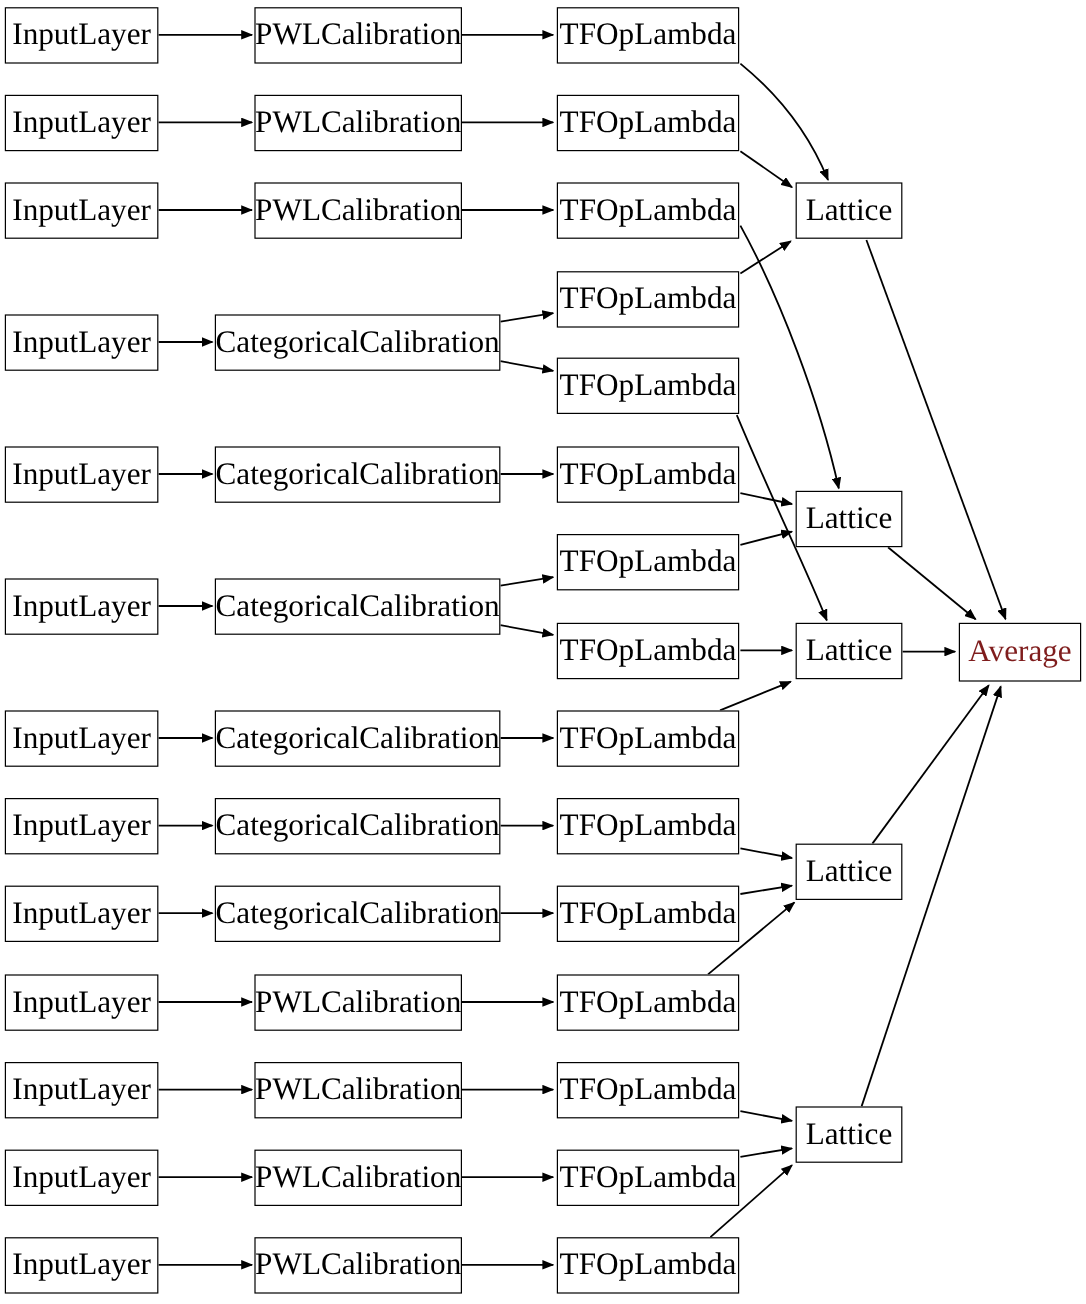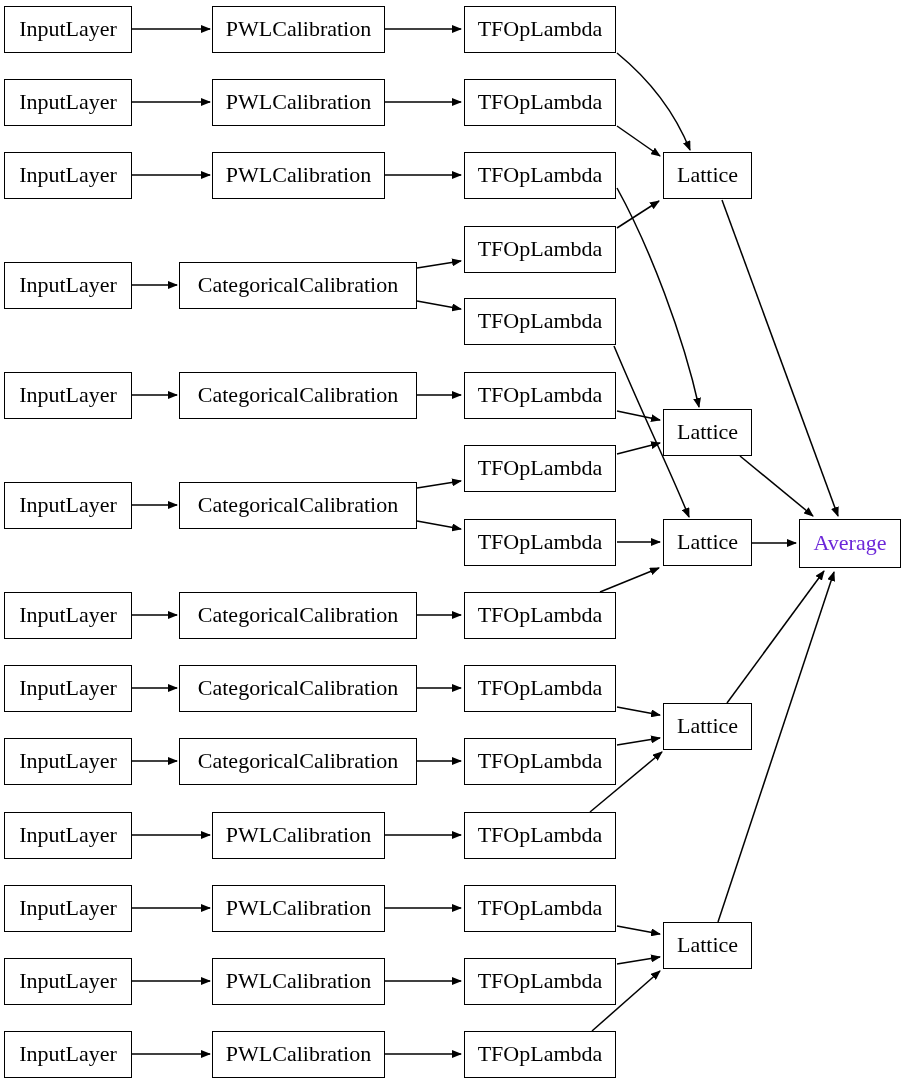--- a/index.html
+++ b/index.html
@@ -26,21 +26,21 @@
     position: absolute;
     box-sizing: border-box;
     border: 1.6px solid #000000;
     background: #ffffff;
     display: flex;
     align-items: center;
     justify-content: center;
     z-index: 2;
   }
   .node .lbl {
-    font-size: 22px;
+    font-size: 26px;
     line-height: 1;
     color: #000000;
     white-space: nowrap;
     padding-bottom: 2px;
   }
 </style>
 </head>
 <body>
 
 <div id="canvas">
@@ -234,15 +234,15 @@
     <div class="node" style="left: 663px; top: 519px; width: 89px; height: 47px; border-color: rgb(0, 0, 0); background: rgb(255, 255, 255);">
     <span class="lbl" style="color: rgb(0, 0, 0);">Lattice</span>
   </div>
     <div class="node" style="left: 663px; top: 703px; width: 89px; height: 47px; border-color: rgb(0, 0, 0); background: rgb(255, 255, 255);">
     <span class="lbl" style="color: rgb(0, 0, 0);">Lattice</span>
   </div>
     <div class="node" style="left: 663px; top: 922px; width: 89px; height: 47px; border-color: rgb(0, 0, 0); background: rgb(255, 255, 255);">
     <span class="lbl" style="color: rgb(0, 0, 0);">Lattice</span>
   </div>
     <div class="node" style="left: 799px; top: 519px; width: 102px; height: 49px; border-color: rgb(0, 0, 0); background: rgb(255, 255, 255);">
-    <span class="lbl" style="color: #6d28d9; font-family: Liberation Serif, serif;">Average</span>
+    <span class="lbl" style="color: #7f1d1d; font-family: Liberation Serif, serif;">Average</span>
   </div>
   </div>
 
 </body></html>

